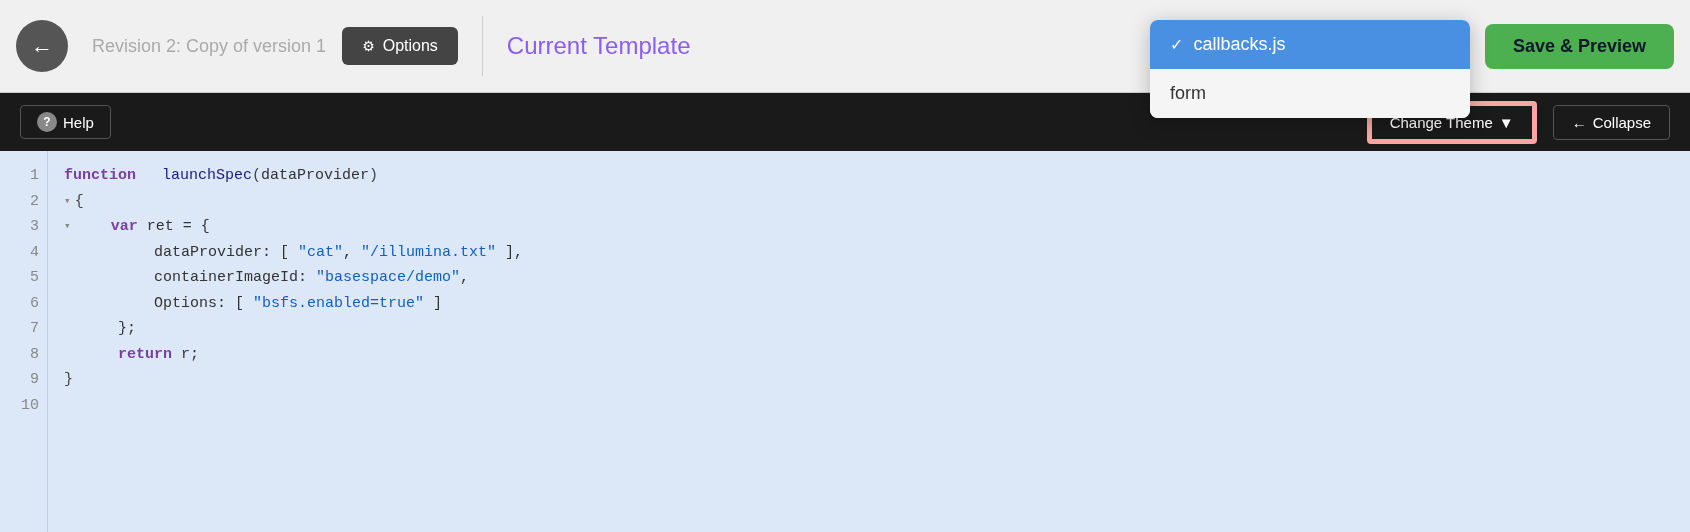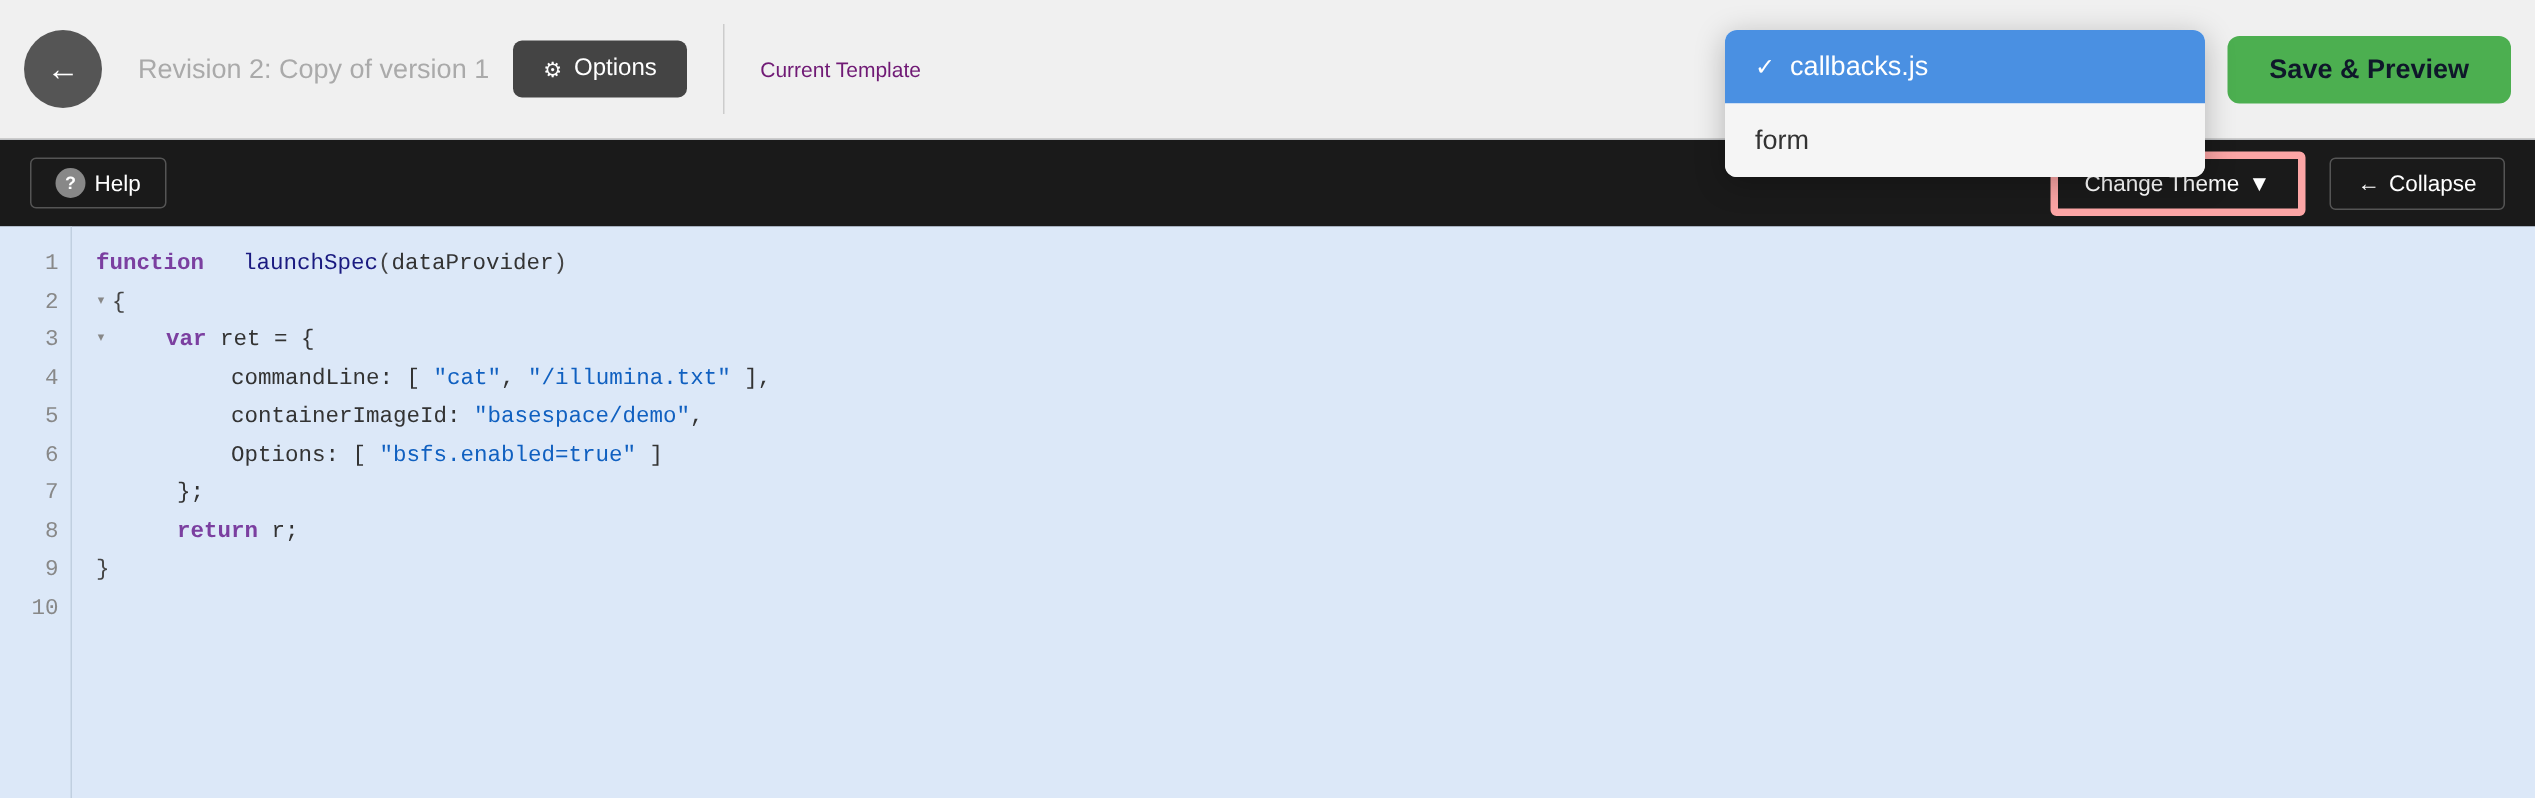--- a/index.html
+++ b/index.html
@@ -51,22 +51,22 @@
       gap: 8px;
     }
     .gear-icon { font-size: 14px; }
     .separator-v {
       width: 1px;
       height: 60px;
       background: #ccc;
       margin: 0 8px;
     }
     .current-template-label {
-      color: #701a75;
-      font-size: 14px;
+      color: #8b5cf6;
+      font-size: 24px;
       text-align: center;
     }
     .save-preview-button {
       background: #4caf50;
       color: #0f172a;
       border: none;
       padding: 12px 28px;
       border-radius: 8px;
       font-size: 18px;
       font-weight: 600;
@@ -277,21 +277,21 @@
 
     <div class="code-line">
       <span class="fold-marker">▾</span><span class="punct">{</span>
     </div>
 
     <div class="code-line">
       <span class="fold-marker">▾</span><span>&nbsp;&nbsp;&nbsp;&nbsp;</span><span class="var-kw">var </span><span>ret = {</span>
     </div>
 
     <div class="code-line">
-      <span>&nbsp;&nbsp;&nbsp;&nbsp;&nbsp;&nbsp;&nbsp;&nbsp;&nbsp;&nbsp;</span><span>commandLine: [ </span><span class="str">"cat"</span><span>, </span><span class="str">"/illumina.txt"</span><span> ],</span>
+      <span>&nbsp;&nbsp;&nbsp;&nbsp;&nbsp;&nbsp;&nbsp;&nbsp;&nbsp;&nbsp;</span><span>dataProvider: [ </span><span class="str">"cat"</span><span>, </span><span class="str">"/illumina.txt"</span><span> ],</span>
     </div>
 
     <div class="code-line">
       <span>&nbsp;&nbsp;&nbsp;&nbsp;&nbsp;&nbsp;&nbsp;&nbsp;&nbsp;&nbsp;</span><span>containerImageId: </span><span class="str">"basespace/demo"</span><span>,</span>
     </div>
 
     <div class="code-line">
       <span>&nbsp;&nbsp;&nbsp;&nbsp;&nbsp;&nbsp;&nbsp;&nbsp;&nbsp;&nbsp;</span><span>Options: [ </span><span class="str">"bsfs.enabled=true"</span><span> ]</span>
     </div>
 

